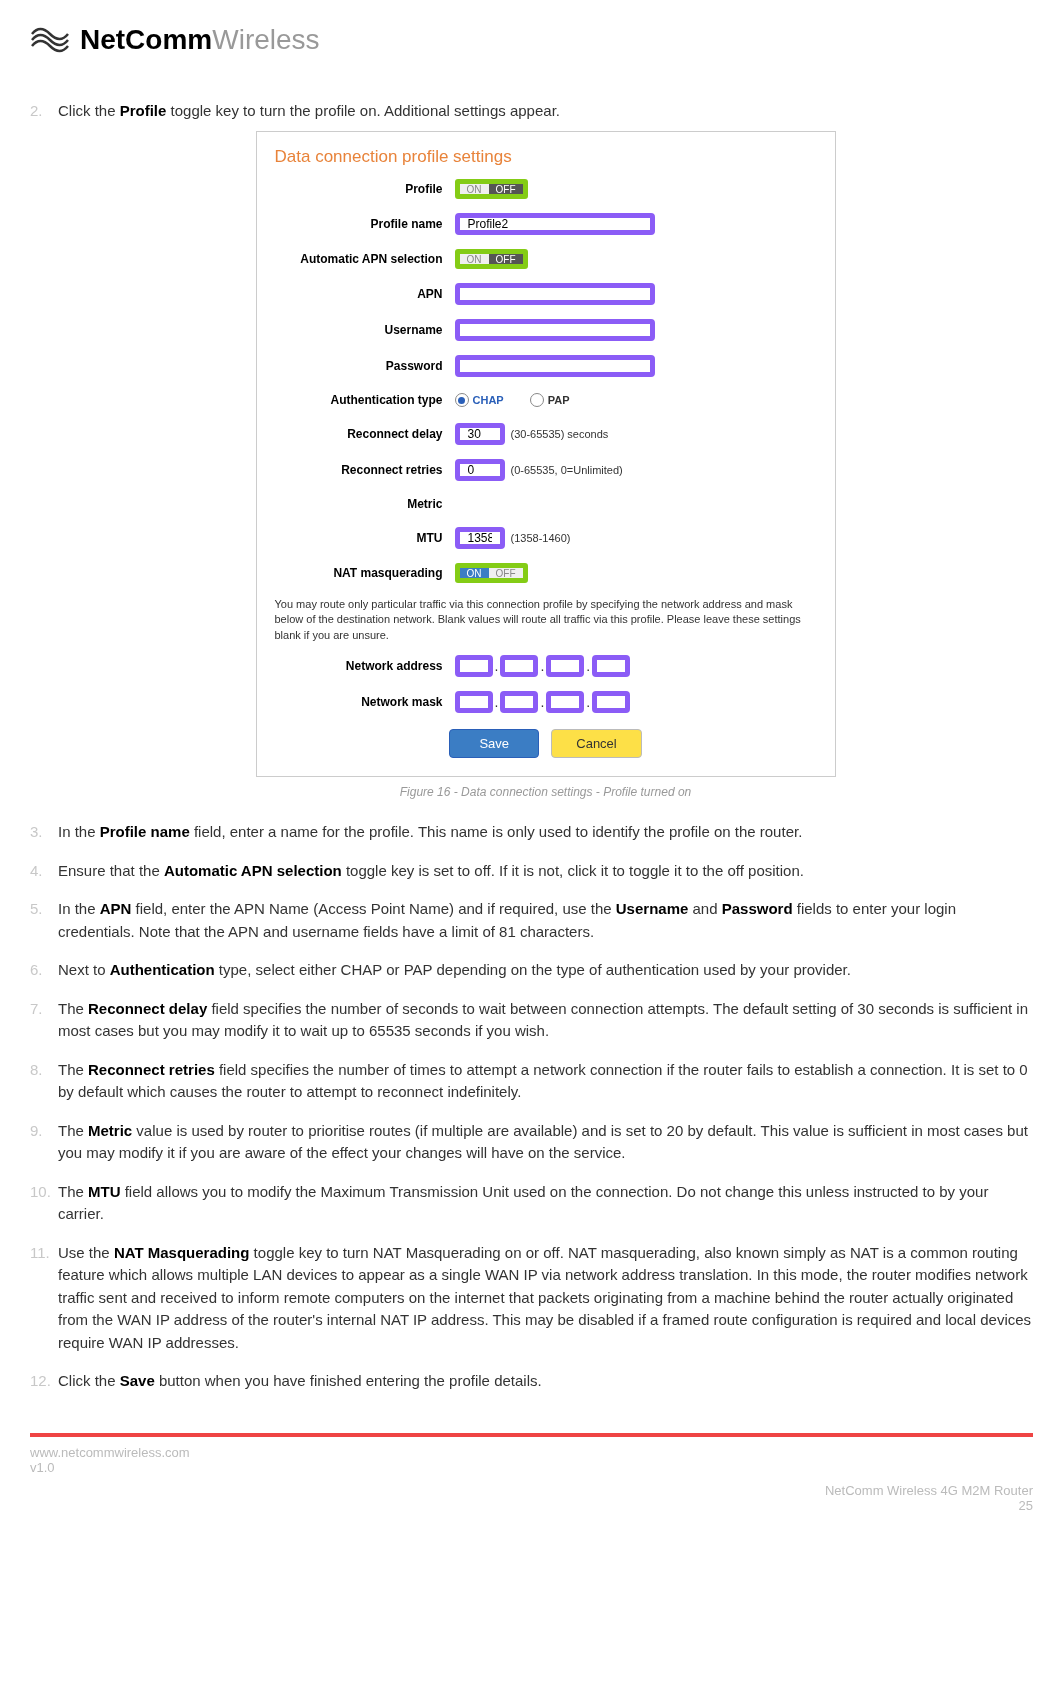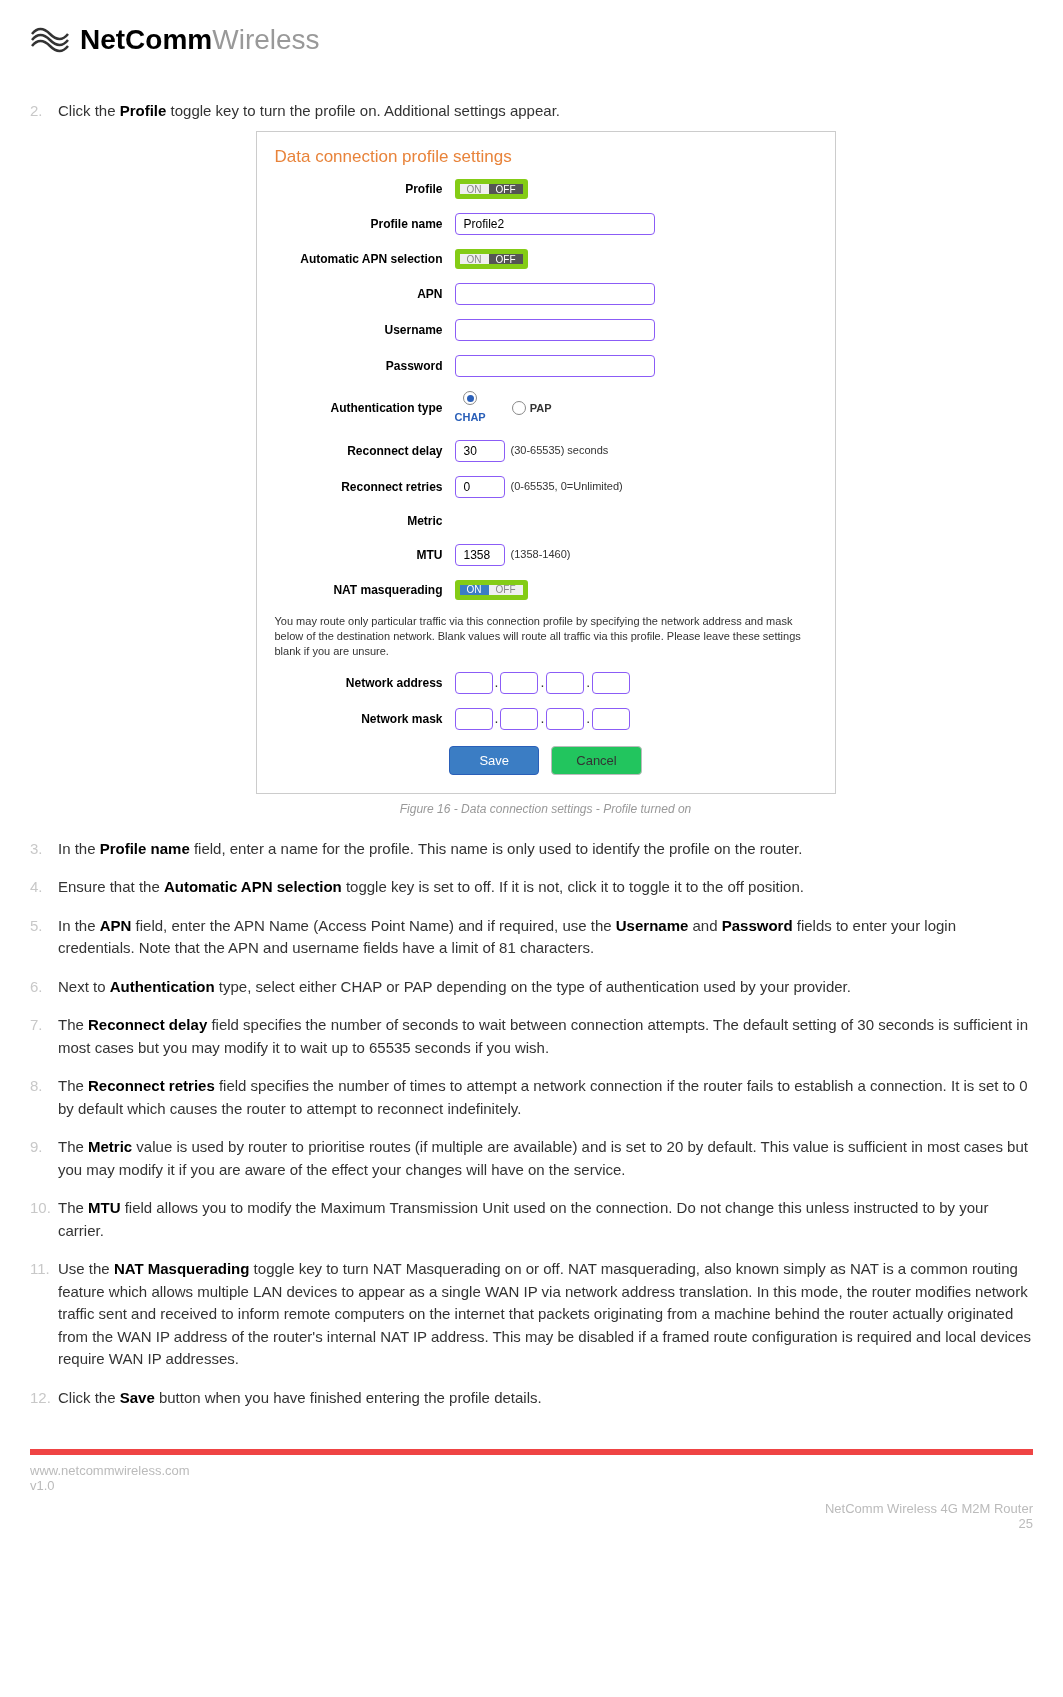--- a/index.html
+++ b/index.html
@@ -96,39 +96,39 @@
     }
     .toggle span.active-on {
       background: #3b7dc4;
       color: #fff;
     }
     .toggle span.active-dark {
       background: #555;
       color: #fff;
     }
     .ss-input {
-      border: 1px solid #8b5cf6;
+      border: 5px solid #8b5cf6;
       border-radius: 4px;
       padding: 3px 8px;
       font-size: 12px;
       height: 22px;
     }
     .ss-input.wide { width: 200px; }
     .ss-input.small { width: 50px; }
     .ss-input.tiny { width: 38px; }
     .ss-hint { font-size: 11px; color: #333; }
     .radio-opt {
       display: inline-flex;
       align-items: center;
       gap: 4px;
       margin-right: 20px;
       font-size: 11px;
       font-weight: 700;
     }
-    .radio-opt.checked { color: #2a5fb8; flex-direction: column; }
+    .radio-opt.checked { color: #2a5fb8; }
     .radio-circle {
       width: 14px; height: 14px; border: 1px solid #888; border-radius: 50%;
       display: inline-flex; align-items: center; justify-content: center;
     }
     .radio-circle.on::after {
       content: ""; width: 7px; height: 7px; background: #2a5fb8; border-radius: 50%;
     }
     .ss-desc {
       font-size: 11px;
       color: #333;
@@ -151,32 +151,32 @@
       font-size: 13px;
       border: 1px solid #bbb;
       cursor: pointer;
       min-width: 90px;
     }
     .btn.primary {
       background: #3b7dc4;
       color: #fff;
       border-color: #2a5fb8;
     }
-    .btn.secondary { background: #22c55e; color: #333; }
+    .btn.secondary { background: #fde047; color: #333; }
     .caption {
       color: #999;
       font-style: italic;
       font-size: 12px;
       text-align: center;
       margin-top: 6px;
       margin-bottom: 20px;
     }
     .bold-inline { font-weight: 700; color: #000; }
     .footer {
-      border-top: 6px solid #ef4444;
+      border-top: 4px solid #ef4444;
       margin-top: 40px;
       padding-top: 8px;
       display: flex;
       justify-content: space-between;
       color: #bbb;
       font-size: 13px;
     }
     .footer .right { text-align: right; margin-top: 38px; }
   </style>
 </head>

